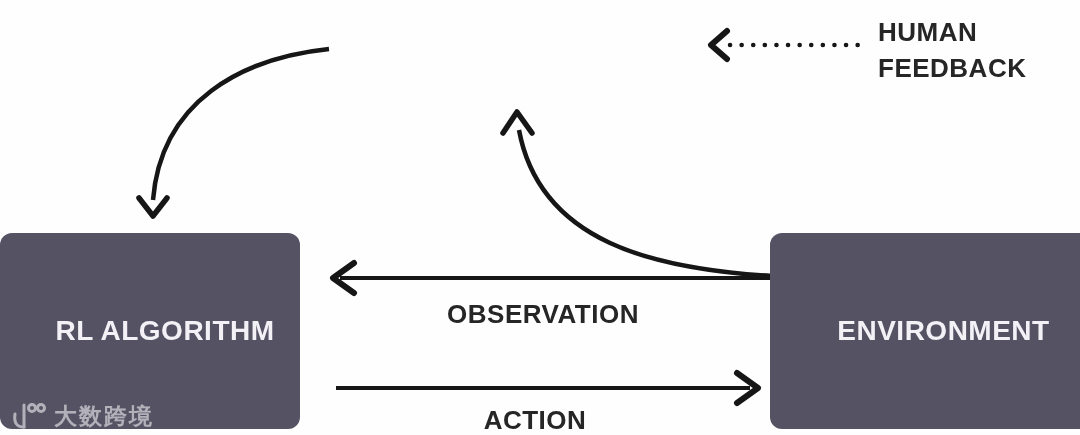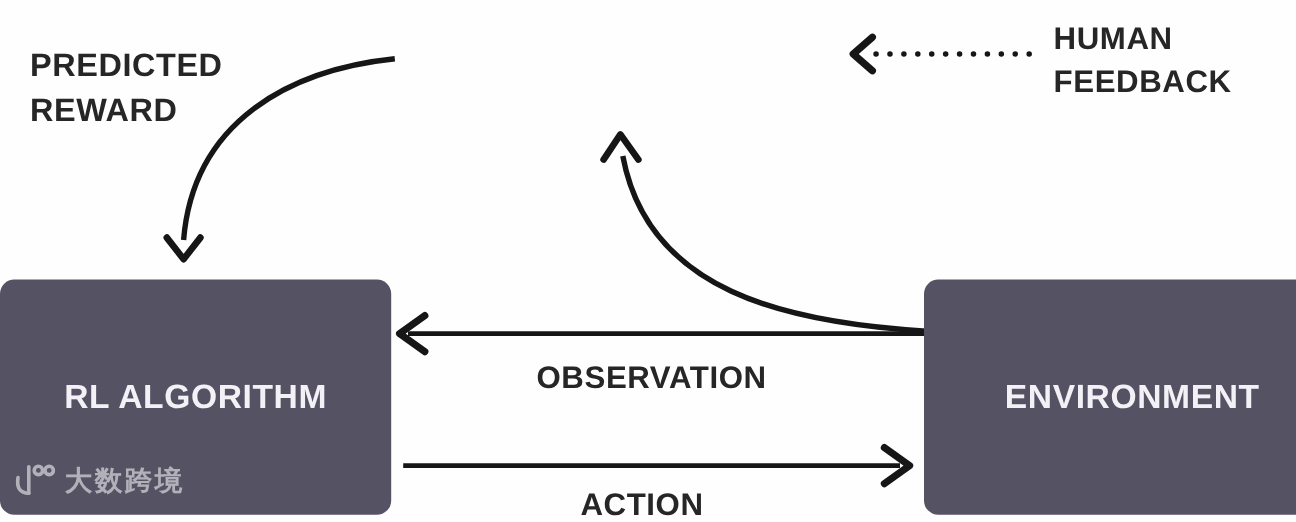--- a/index.html
+++ b/index.html
@@ -32,25 +32,26 @@
   .node-reward-predictor {
     left: 328px; top: 3px;
     width: 372px; height: 95px;
     background: #b134e3;
     border-radius: 14px;
     color: #ffffff;
     font-size: 27px;
   }
   .node-rl-algorithm {
     left: 0px; top: 233px;
-    width: 326px; height: 196px;
+    width: 270px; height: 196px;
     background: #555264;
     border-radius: 12px;
     color: #f3f1f6;
     font-size: 28px;
+    padding-left: 30px;
   }
   .node-environment {
     left: 770px; top: 233px;
     width: 347px; height: 196px;
     background: #555264;
     border-radius: 12px;
     color: #f3f1f6;
     font-size: 28px;
   }
   .free-label {
@@ -76,21 +77,21 @@
     width: 250px;
     text-align: center;
   }
   .label-action {
     left: 420px; top: 402px;
     width: 230px;
     text-align: center;
   }
   .watermark {
     position: absolute;
-    left: 10px; top: 385px;
+    left: 10px; top: 401px;
     display: flex;
     align-items: center;
     gap: 8px;
     opacity: 0.55;
     color: #ffffff;
   }
   .watermark-text {
     font-size: 23px;
     font-weight: bold;
     letter-spacing: 2px;
@@ -124,21 +125,20 @@
 
 
   <div class="node node-rl-algorithm">
     <span>RL ALGORITHM</span>
   </div>
 
   <div class="node node-environment">
     <span>ENVIRONMENT</span>
   </div>
 
-  <div class="free-label label-predicted-reward">PREDICTED REWARD</div>
 
   <div class="free-label label-human-feedback">HUMAN FEEDBACK</div>
 
   <div class="free-label label-observation">OBSERVATION</div>
 
   <div class="free-label label-action">ACTION</div>
 
   <div class="watermark">
     <svg width="36" height="30" viewBox="0 0 36 30" xmlns="http://www.w3.org/2000/svg">
       <g stroke="#ffffff" stroke-width="3" fill="none" stroke-linecap="round">

